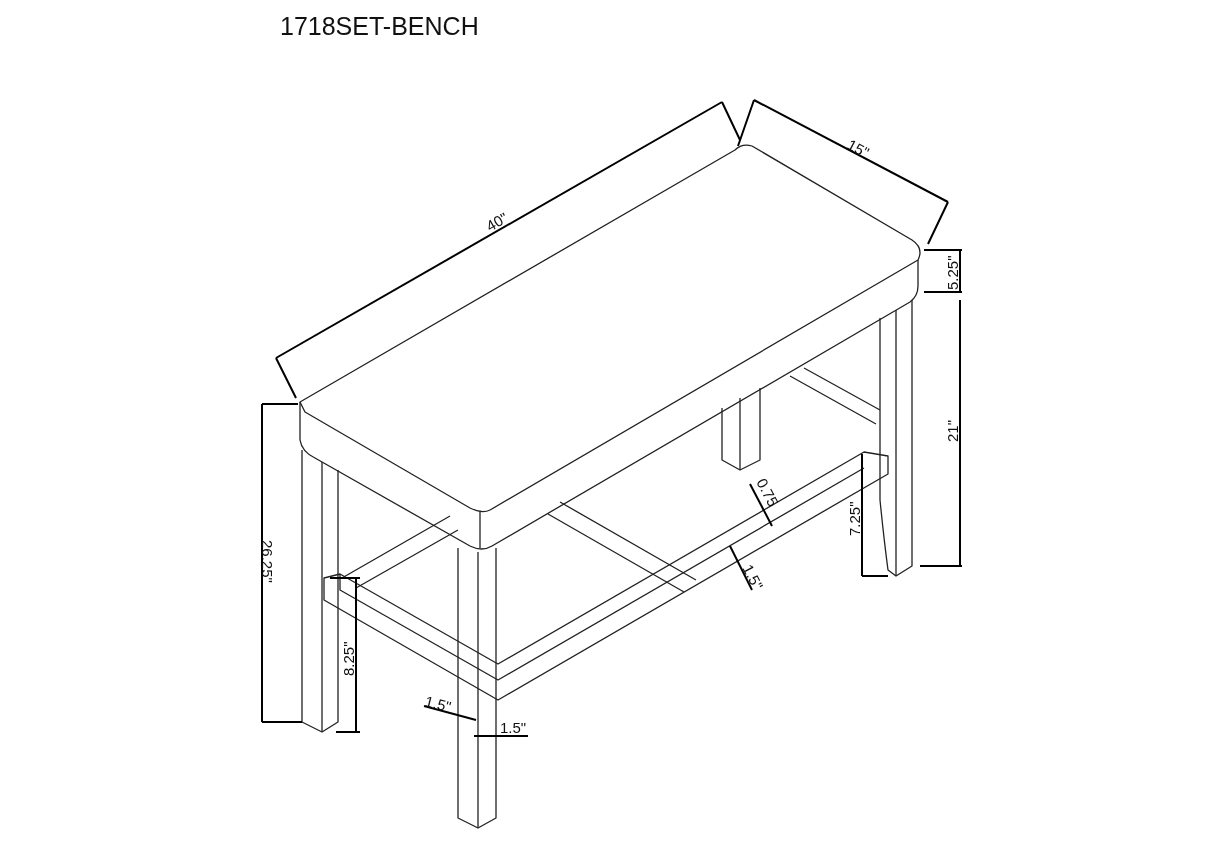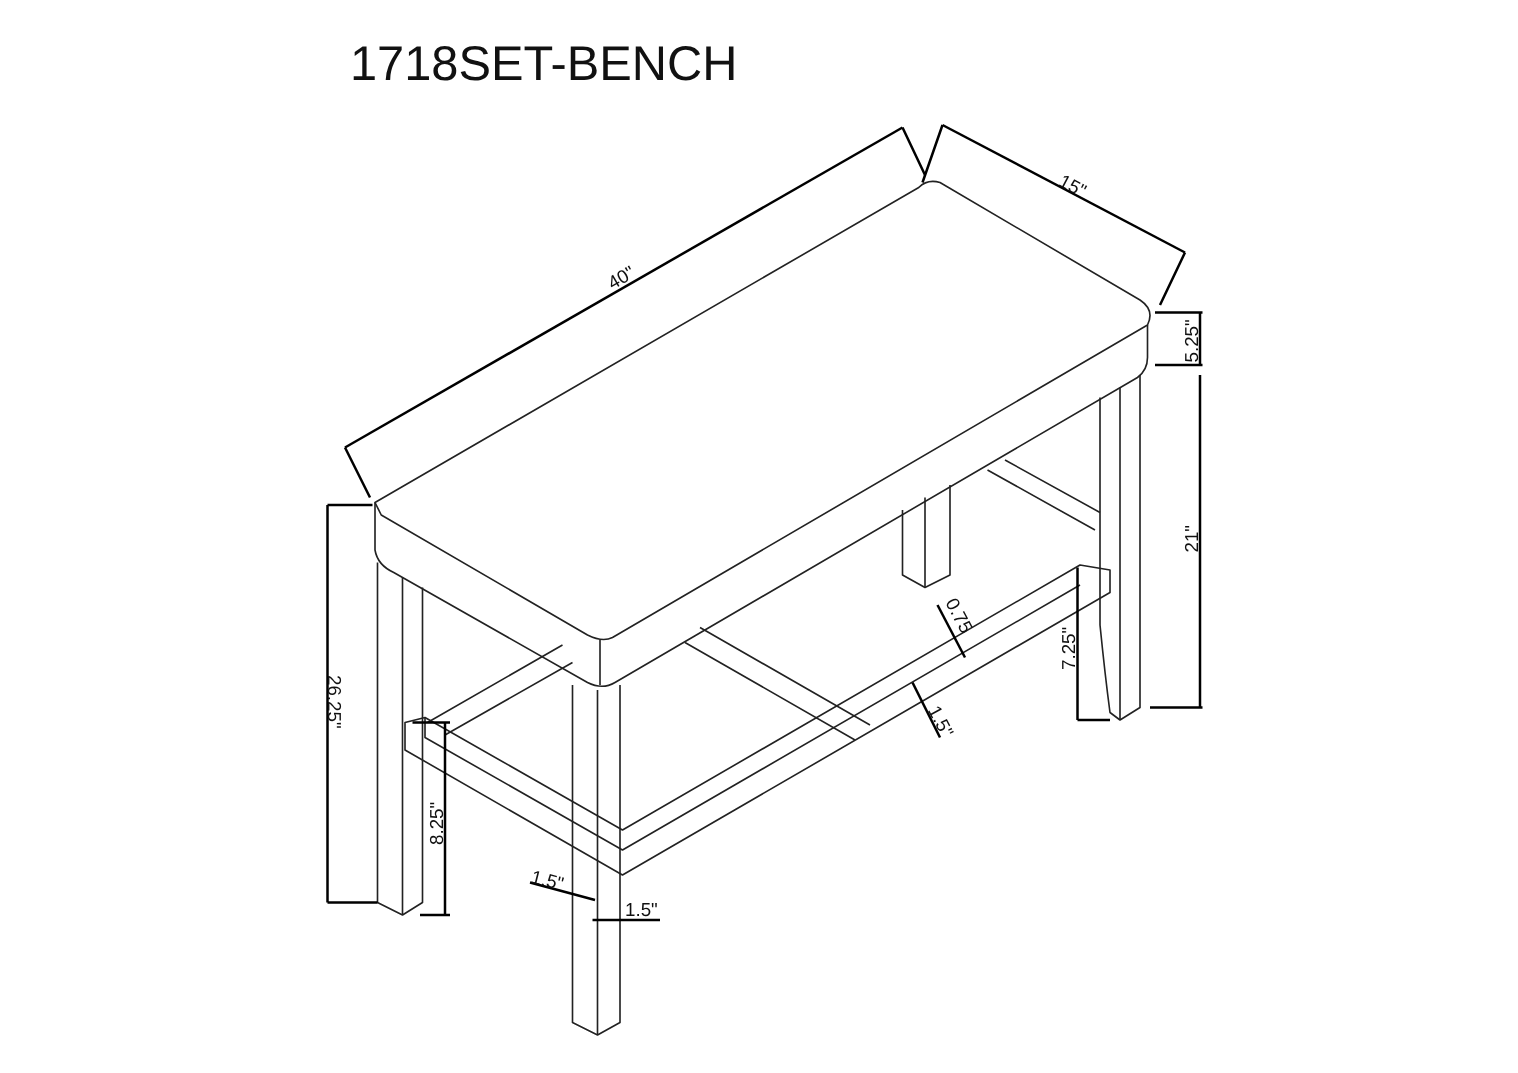--- a/index.html
+++ b/index.html
@@ -1,17 +1,17 @@
 <!DOCTYPE html>
 <html><head>
   <meta charset="utf-8">
   <style>
     html, body { margin: 0; padding: 0; background: #ffffff; }
     body { width: 1214px; height: 858px; position: relative; overflow: hidden; font-family: "Liberation Sans", sans-serif; }
-    .title { position: absolute; left: 280px; top: 30px; font-size: 39px; color: #111; letter-spacing: 0px; }
+    .title { position: absolute; left: 280px; top: 12px; font-size: 25px; color: #111; letter-spacing: 0px; }
     svg { position: absolute; left: 0; top: 0; }
     .dim-text { font-family: "Liberation Sans", sans-serif; font-size: 15px; fill: #111; }
   </style>
 </head>
 <body>
 
 <div class="title">1718SET-BENCH</div>
 
 <svg width="1214" height="858" viewBox="0 0 1214 858">
   <g fill="none" stroke="#222" stroke-width="1.3" stroke-linejoin="round">

